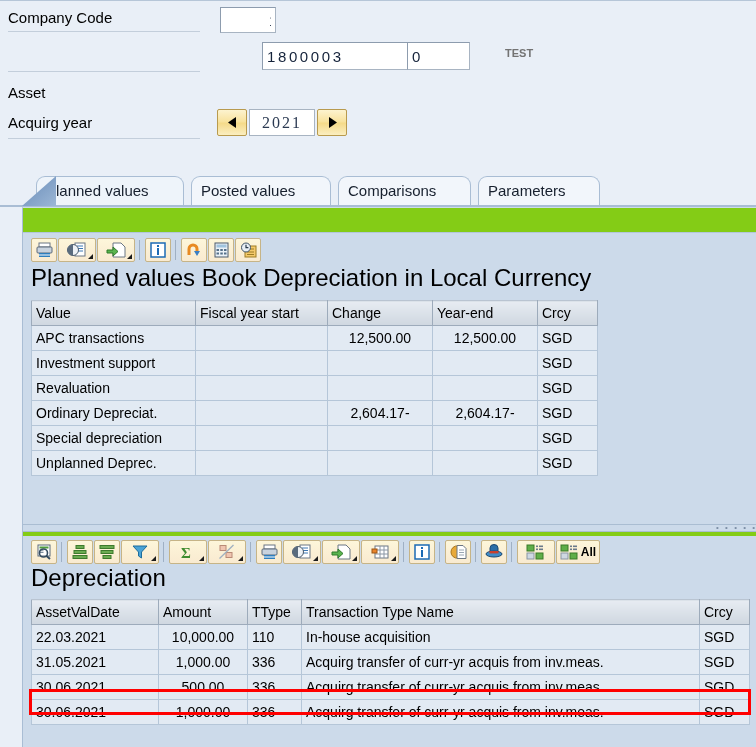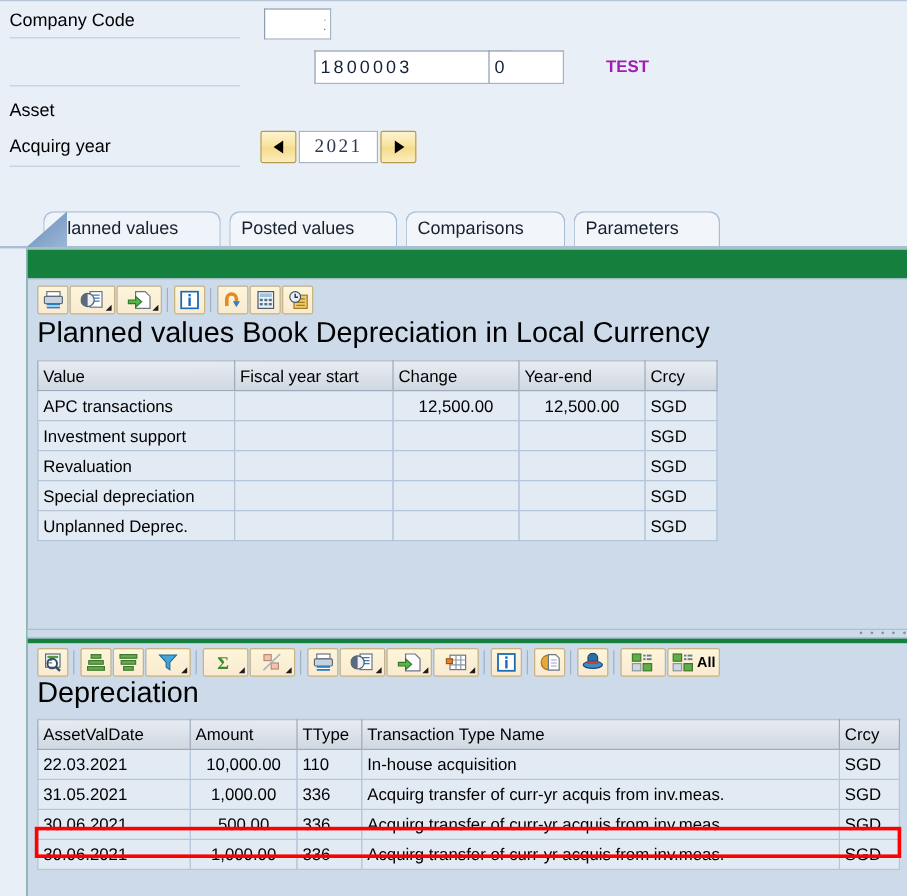--- a/index.html
+++ b/index.html
@@ -57,23 +57,23 @@
     color: #14223a;
     padding: 1px 4px;
     outline: none;
   }
   .sap-input.wide-letters {
     font-family: "Liberation Sans", sans-serif;
     letter-spacing: 2.6px;
     font-size: 15px;
   }
   .plain-text {
-    font-size: 14px;
+    font-size: 11px;
     font-weight: bold;
-    color: #a21caf;
+    color: #737373;
   }
   .fy-box {
     position: absolute;
     display: flex;
     align-items: center;
   }
   .fy-btn {
     width: 30px;
     height: 27px;
     box-sizing: border-box;
@@ -157,21 +157,21 @@
     background: #a9bdd4;
   }
 
   
   .content-panel {
     position: absolute;
     left: 22px;
     top: 207px;
     width: 734px;
     height: 540px;
-    background: #15803d;
+    background: #84cc16;
     border-left: 1px solid #a9bdd4;
     border-top: 1px solid #cddcea;
     box-sizing: border-box;
   }
 
   
   .alv {
     position: absolute;
     background: #ccdaea;
     box-sizing: border-box;
@@ -487,20 +487,27 @@
             <td>SGD</td>
           </tr>
           <tr>
             <td class="c-cyan">Revaluation</td>
             <td></td>
             <td class="num"></td>
             <td class="num c-green"></td>
             <td>SGD</td>
           </tr>
           <tr>
+            <td class="c-cyan">Ordinary Depreciat.</td>
+            <td></td>
+            <td class="num">2,604.17-</td>
+            <td class="num c-green">2,604.17-</td>
+            <td>SGD</td>
+          </tr>
+          <tr>
             <td class="c-cyan">Special depreciation</td>
             <td></td>
             <td class="num"></td>
             <td class="num c-green"></td>
             <td>SGD</td>
           </tr>
           <tr>
             <td class="c-cyan">Unplanned Deprec.</td>
             <td></td>
             <td class="num"></td>

